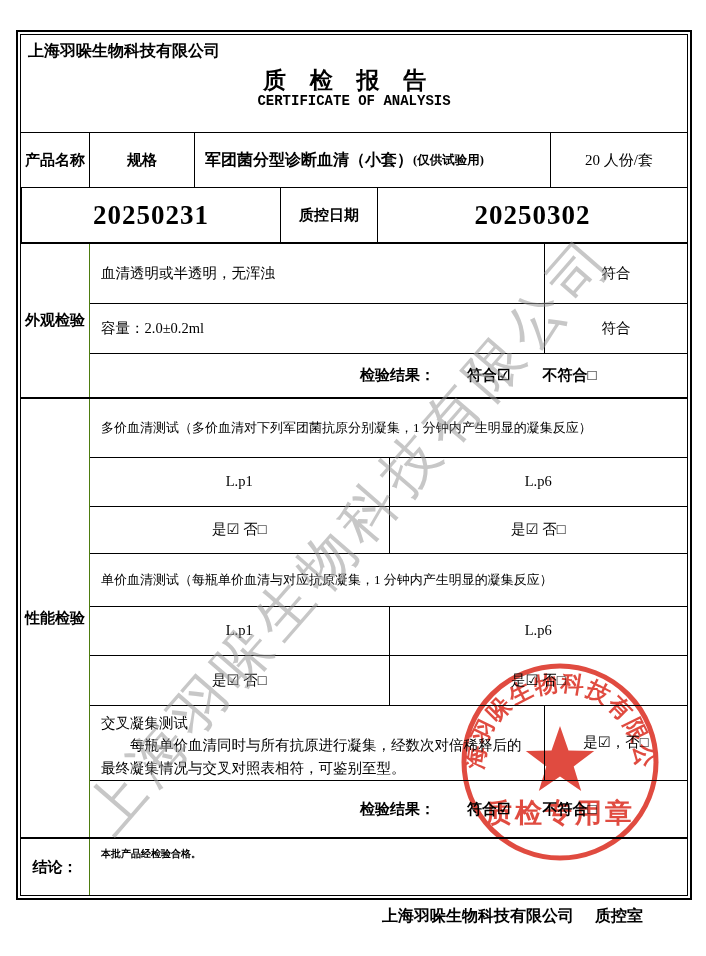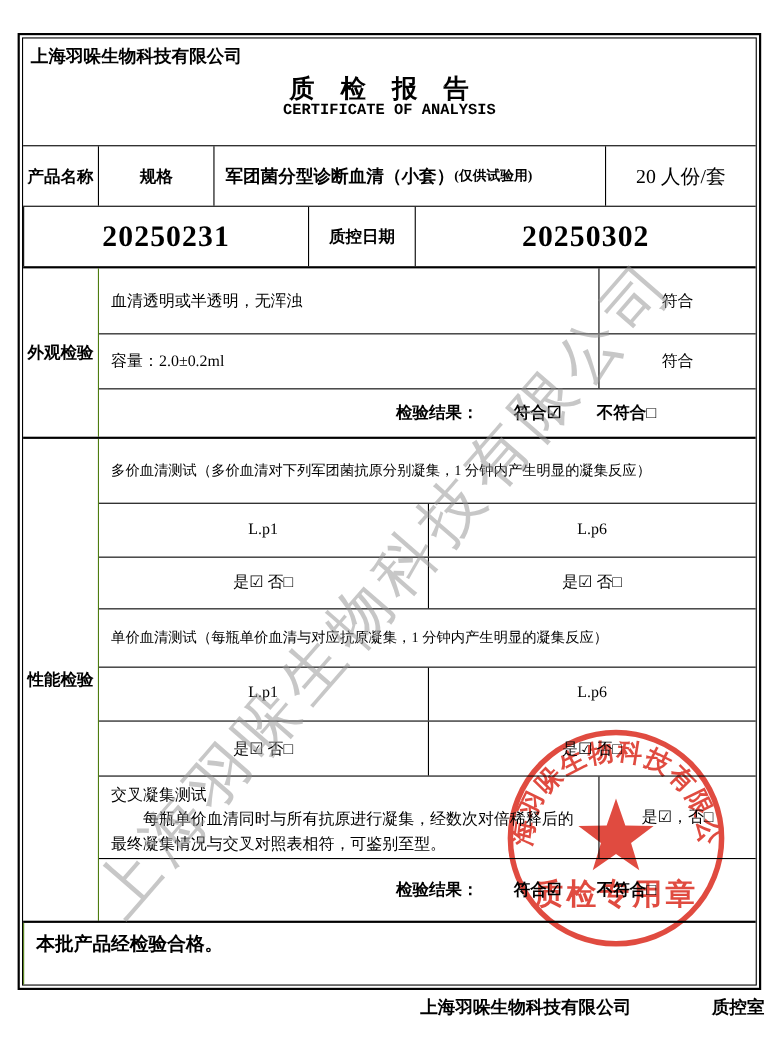--- a/index.html
+++ b/index.html
@@ -27,21 +27,21 @@
   .bl{border-left:1px solid #000;}
   .lblcell{width:68px;justify-content:center;font-size:15px;font-weight:bold;flex:none;}
   .center{justify-content:center;text-align:center;}
 
   .r-name{height:55px;}
   .r-batch{height:55px;}
   .w-name{width:356px;padding-left:10px;}
   .pname{font-size:16px;font-weight:bold;}
   .pnote{font-size:12.5px;font-weight:bold;}
   .w-spec{width:105px;}
-  .w-specval{flex:1;font-size:18px;}
+  .w-specval{flex:1;font-size:15px;}
   .w-batch{width:259px;}
   .w-date{width:97px;}
   .w-dateval{flex:1;}
   .bignum{font-size:27px;font-weight:600;letter-spacing:1px;}
 
   
   .section{display:flex;}
   .sec-top{border-top:2px solid #000;}
   .side-label{width:68px;flex:none;display:flex;align-items:center;justify-content:center;
               font-size:15px;font-weight:bold;}
@@ -70,26 +70,26 @@
   .pf-yn1{height:48px;}
   .pf-yn2{height:50px;}
   .cross{height:76px;}
   .cross-left{flex:1;padding:6px 14px 0 11px;font-size:14.5px;line-height:22.5px;}
   .cross-left .indent{text-indent:2em;}
   .cross-right{width:143px;flex:none;border-left:1px solid #000;display:flex;
                align-items:center;justify-content:center;font-size:14.5px;}
   .pf-result{height:57px;}
 
   .conclusion{flex:1;}
-  .conc-text{flex:1;padding:8px 0 0 11px;font-size:17px;font-weight:bold;}
+  .conc-text{flex:1;padding:8px 0 0 11px;font-size:10px;font-weight:bold;}
 
   
   .footer{position:absolute;left:0;top:906px;width:100%;z-index:1;font-size:16px;font-weight:bold;}
   .footer .f-company{position:absolute;left:382px;white-space:nowrap;}
-  .footer .f-dept{position:absolute;left:647px;white-space:nowrap;}
+  .footer .f-dept{position:absolute;left:595px;white-space:nowrap;}
 
   
   .watermark{position:absolute;left:350px;top:535px;z-index:5;pointer-events:none;
              transform:translate(-50%,-50%) rotate(-49deg);
              font-size:57px;letter-spacing:7px;white-space:nowrap;
              color:rgba(148,148,148,0.52);font-weight:400;}
 
   
   .stamp{position:absolute;left:450px;top:652px;width:220px;height:220px;z-index:10;
          pointer-events:none;opacity:0.9;mix-blend-mode:multiply;}
@@ -182,20 +182,21 @@
           <span>检验结果：</span>
             <span class="gap"></span>
             <span>符合☑</span>
             <span class="gap"></span>
             <span>不符合□</span>
         </div>
       </div>
     </div>
 
     <div class="section conclusion" style="border-top:2px solid #000">
+      <div class="side-label">结论：</div>
       <div class="sec-content conc-text">本批产品经检验合格。</div>
     </div>
 
   </div>
 </div>
 
 <div class="footer">
   <span class="f-company">上海羽哚生物科技有限公司</span>
   <span class="f-dept">质控室</span>
 </div>

